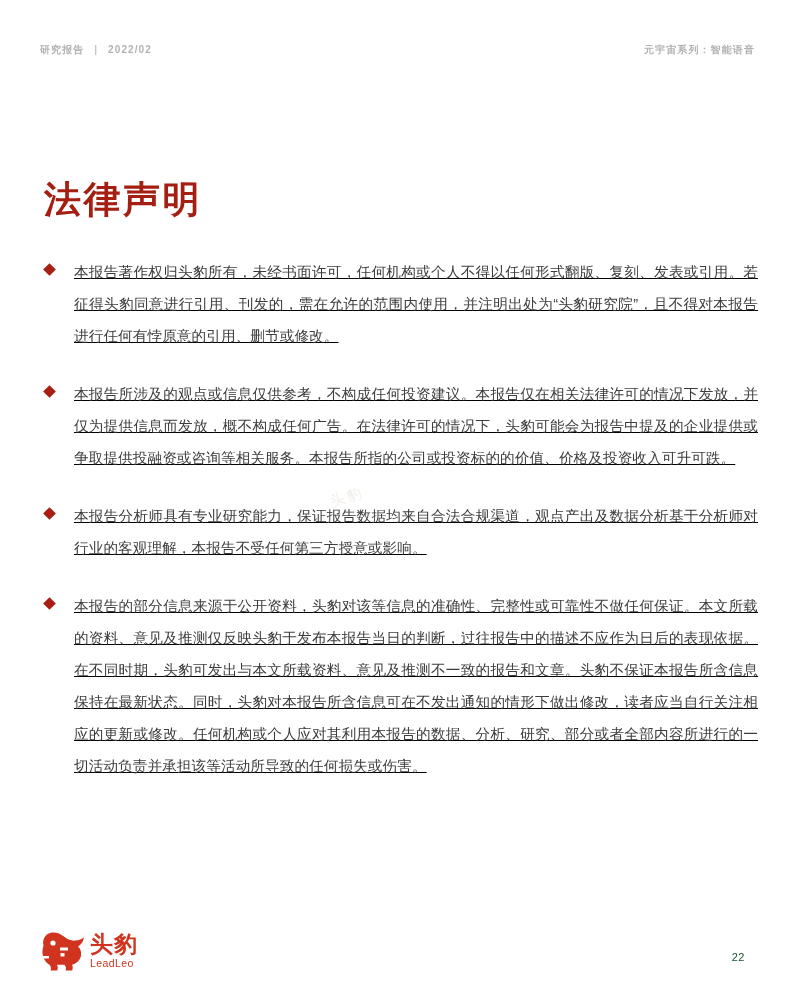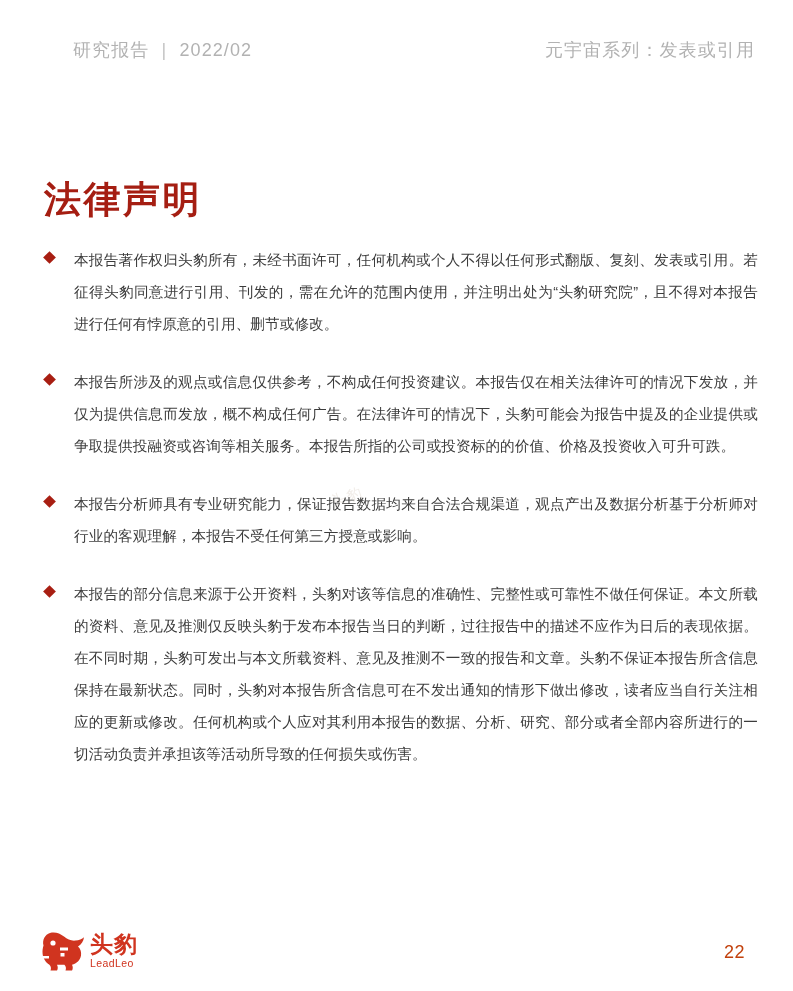--- a/index.html
+++ b/index.html
@@ -24,26 +24,25 @@
     position: absolute;
     top: 38px;
     left: 40px;
     right: 38px;
     height: 24px;
     display: flex;
     align-items: center;
     justify-content: space-between;
   }
   .header-left, .header-right {
-    font-size: 18px;
+    font-size: 10px;
     color: #b2b2b2;
     letter-spacing: 1.1px;
     white-space: nowrap;
-    font-weight: 400;
-    margin-left: 33px;
+    font-weight: 700;
   }
   .header-left .divider {
     padding: 0 6px;
     color: #c4c4c4;
   }
 
   
   .page-title {
     position: absolute;
     top: 178px;
@@ -51,23 +50,24 @@
     font-size: 37px;
     font-weight: 700;
     color: #a51e12;
     letter-spacing: 2.5px;
     line-height: 1.2;
   }
 
   
   .content {
     position: absolute;
-    top: 244px;
+    top: 256px;
     left: 44px;
     width: 714px;
+    text-decoration: underline;
   }
   .bullet-item {
     position: relative;
     padding-left: 30px;
     margin-bottom: 26px;
   }
   .bullet-item:last-child { margin-bottom: 12px; }
 
   .bullet-marker {
     position: absolute;
@@ -154,37 +154,37 @@
   .contact-text {
     font-size: 15px;
     color: #9a9a9a;
     letter-spacing: 0.2px;
     line-height: 18px;
   }
   .page-number {
     position: absolute;
     right: 48px;
     bottom: 28px;
-    font-size: 18px;
-    color: #c2410c;
+    font-size: 11px;
+    color: #14532d;
     letter-spacing: 0.5px;
   }
 </style>
 </head>
 <body>
 
 <div class="page">
 
   <div class="header">
     <div class="header-left">
       <span>研究报告</span>
       <span class="divider">|</span>
       <span>2022/02</span>
     </div>
-    <div class="header-right">元宇宙系列：发表或引用</div>
+    <div class="header-right">元宇宙系列：智能语音</div>
   </div>
 
   <div class="page-title">法律声明</div>
 
   <div class="watermark">头豹</div>
 
   <div class="content">
 
     <div class="bullet-item">
       <span class="bullet-marker"></span>

